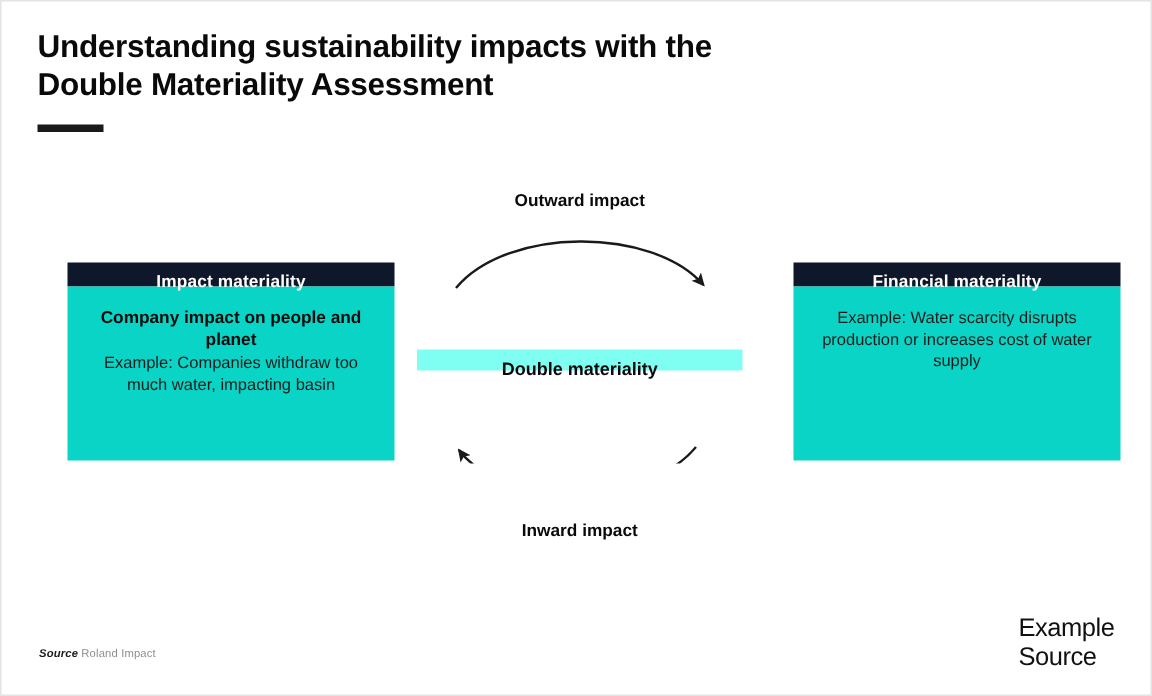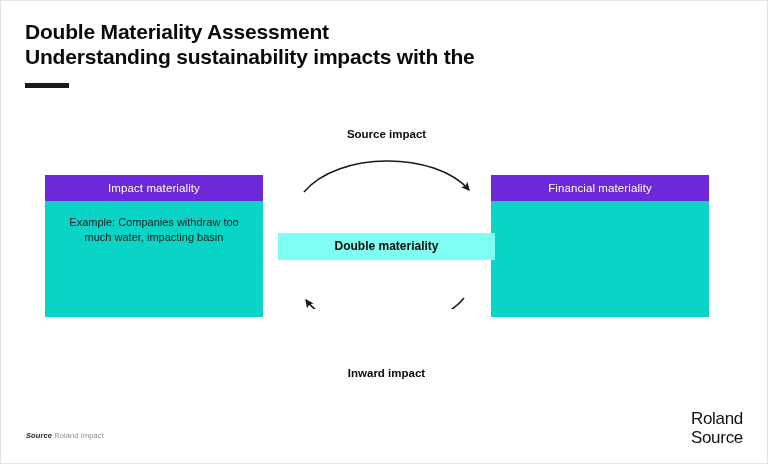--- a/index.html
+++ b/index.html
@@ -43,30 +43,30 @@
     height: 5px;
     background: #1a1a1a;
   }
 
   
   .mat-box {
     position: absolute;
     width: 218px;
   }
   .mat-box.left  { left: 44px;  top: 174px; }
-  .mat-box.right { left: 490px; top: 174px; }
+  .mat-box.right { left: 528px; top: 174px; }
 
   .mat-head {
-    height: 26px;
+    height: 16px;
     line-height: 26px;
     text-align: center;
-    background: #6d28d9;
+    background: #0f172a;
     color: #ffffff;
     font-size: 11.5px;
-    font-weight: normal;
+    font-weight: bold;
     letter-spacing: 0.1px;
   }
   .mat-body {
     height: 116px;
     background: #0ad4c5;
     padding: 14px 10px 0 10px;
     box-sizing: border-box;
     text-align: center;
   }
   .mat-body-title {
@@ -80,41 +80,41 @@
     color: #1c1c1c;
     line-height: 14.5px;
   }
 
   
   .center-band {
     position: absolute;
     left: 277px;
     top: 232px;
     width: 217px;
-    height: 27px;
+    height: 14px;
     line-height: 27px;
     background: #7ffff1;
     text-align: center;
     font-size: 12px;
     font-weight: bold;
     color: #0a0a0a;
   }
 
   
   .arc-label {
     position: absolute;
     width: 217px;
     left: 277px;
     text-align: center;
     font-size: 11.5px;
     font-weight: bold;
     color: #0a0a0a;
   }
   .arc-label.top    { top: 127px; }
-  .arc-label.bottom { top: 366px; }
+  .arc-label.bottom { top: 347px; }
 
   
   .arrows {
     position: absolute;
     left: 277px;
     top: 148px;
     width: 217px;
     height: 160px;
   }
 
@@ -144,39 +144,41 @@
     color: #111111;
     letter-spacing: -0.3px;
   }
 </style>
 </head>
 <body>
 
 <div id="slide">
 
   <div class="title-block">
+    <div class="title-line">Understanding sustainability impacts with the</div>
     <div class="title-line">Double Materiality Assessment</div>
-    <div class="title-line">Understanding sustainability impacts with the</div>
     <div class="title-rule"></div>
   </div>
 
   <div class="mat-box left">
     <div class="mat-head">Impact materiality</div>
     <div class="mat-body">
+      <div class="mat-body-title">Company impact on people and planet</div>
       <div class="mat-body-example">Example: Companies withdraw too much water, impacting basin</div>
     </div>
   </div>
 
   <div class="mat-box right">
     <div class="mat-head">Financial materiality</div>
     <div class="mat-body">
+      <div class="mat-body-example">Example: Water scarcity disrupts production or increases cost of water supply</div>
     </div>
   </div>
 
-  <div class="arc-label top">Source impact</div>
+  <div class="arc-label top">Outward impact</div>
   <div class="arc-label bottom">Inward impact</div>
 
   <svg class="arrows" viewBox="0 0 217 160">
     <defs>
       <marker id="arrowRight" markerWidth="7" markerHeight="7" refX="4.6" refY="3" orient="auto">
         <path d="M0,0.4 L5.4,3 L0,5.6 L1.2,3 Z" fill="#1a1a1a"></path>
       </marker>
       <marker id="arrowLeft" markerWidth="7" markerHeight="7" refX="4.6" refY="3" orient="auto">
         <path d="M0,0.4 L5.4,3 L0,5.6 L1.2,3 Z" fill="#1a1a1a"></path>
       </marker>
@@ -186,17 +188,17 @@
   </svg>
 
   <div class="center-band">Double materiality</div>
 
   <div class="source">
     <b>Source</b>
     <span>Roland Impact</span>
   </div>
 
   <div class="logo">
-    <div>Roland</div>
+    <div>Example</div>
     <div>Source</div>
   </div>
 
 </div>
 
 </body></html>

